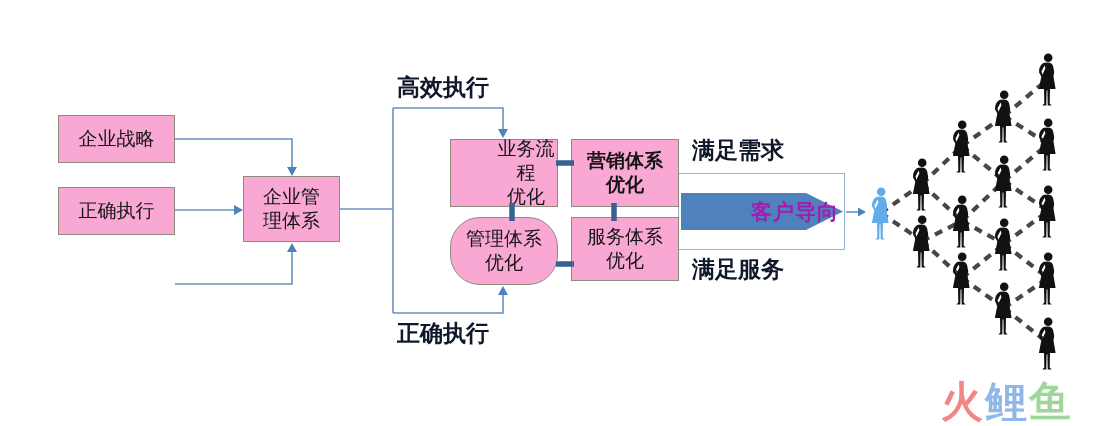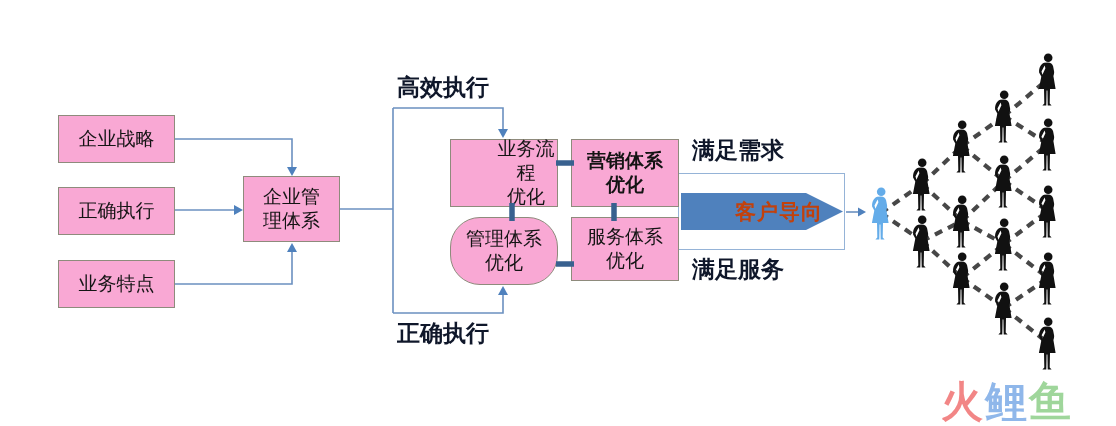--- a/index.html
+++ b/index.html
@@ -15,40 +15,39 @@
   }
   .exec-label{
     position:absolute;color:#0f172a;font-weight:bold;font-size:23px;z-index:6;white-space:nowrap;
   }
   .white-rect{
     position:absolute;left:678px;top:173px;width:167px;height:77px;
     background:#ffffff;border:1px solid #95b3d7;box-sizing:border-box;z-index:1;
   }
   #svg-overlay{position:absolute;left:0;top:0;z-index:4;pointer-events:none;}
   .pentagon-text{
-    position:absolute;left:712px;top:196px;width:134px;height:31px;
+    position:absolute;left:728px;top:196px;width:134px;height:31px;
     display:flex;align-items:center;justify-content:center;
-    color:#c2410c;font-weight:bold;font-size:21px;letter-spacing:1px;z-index:6;white-space:nowrap;
+    color:#a21caf;font-weight:bold;font-size:21px;letter-spacing:1px;z-index:6;white-space:nowrap;
   }
   .watermark{
     position:absolute;left:941px;top:374px;font-size:42px;font-weight:bold;
     letter-spacing:2px;z-index:6;white-space:nowrap;
   }
   .wm-red{color:#f28686;}
   .wm-blue{color:#8fb7ea;}
   .wm-green{color:#9fd69b;}
 </style>
 </head>
 <body>
 
 <div id="canvas">
 
   <div class="box" style="left:58px;top:115px;width:117px;height:48px;">企业战略</div>
   <div class="box" style="left:58px;top:187px;width:117px;height:48px;">正确执行</div>
-  <div class="box" style="left:58px;top:260px;width:117px;height:48px;">业务特点</div>
 
   <div class="box" style="left:243px;top:176px;width:97px;height:66px;">企业管
 理体系</div>
 
   <div class="box" style="left:450px;top:139px;width:108px;height:68px;padding-left:44px;">业务流程
 优化</div>
   <div class="box" style="left:571px;top:139px;width:108px;height:68px;font-weight:bold;">营销体系
 优化</div>
   <div class="box" style="left:450px;top:217px;width:108px;height:68px;border-radius:30px;">管理体系
 优化</div>

